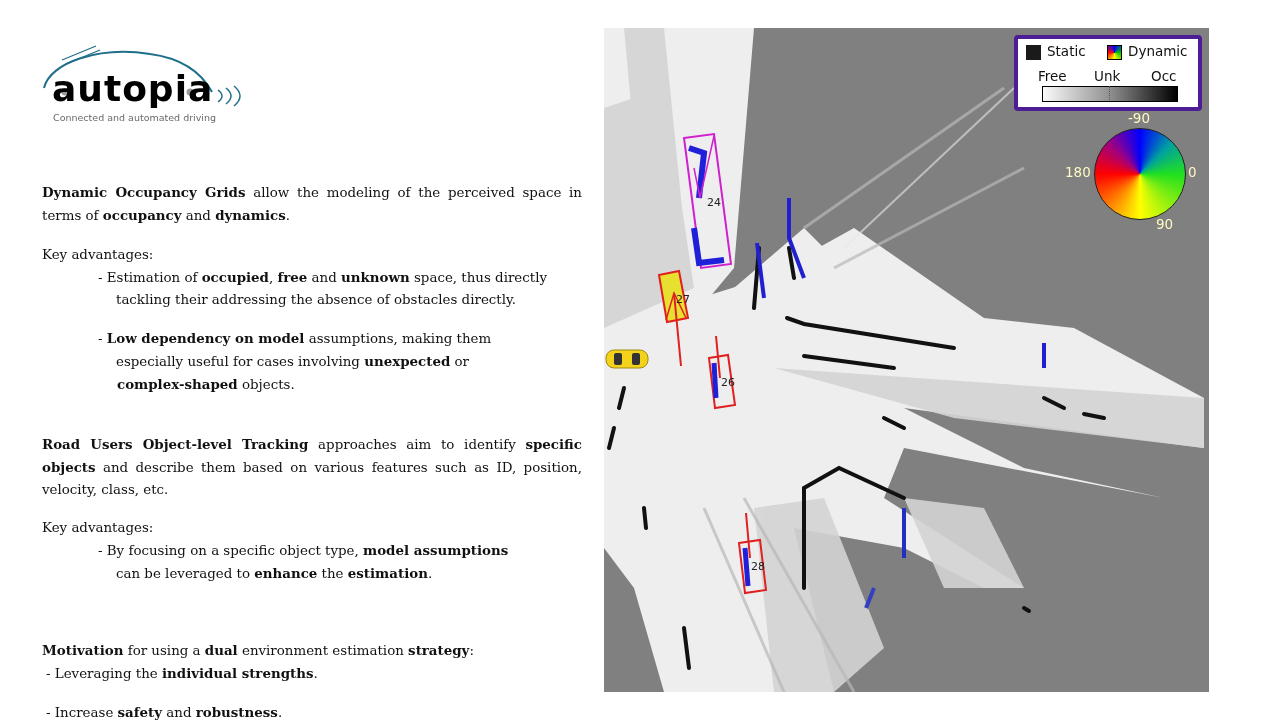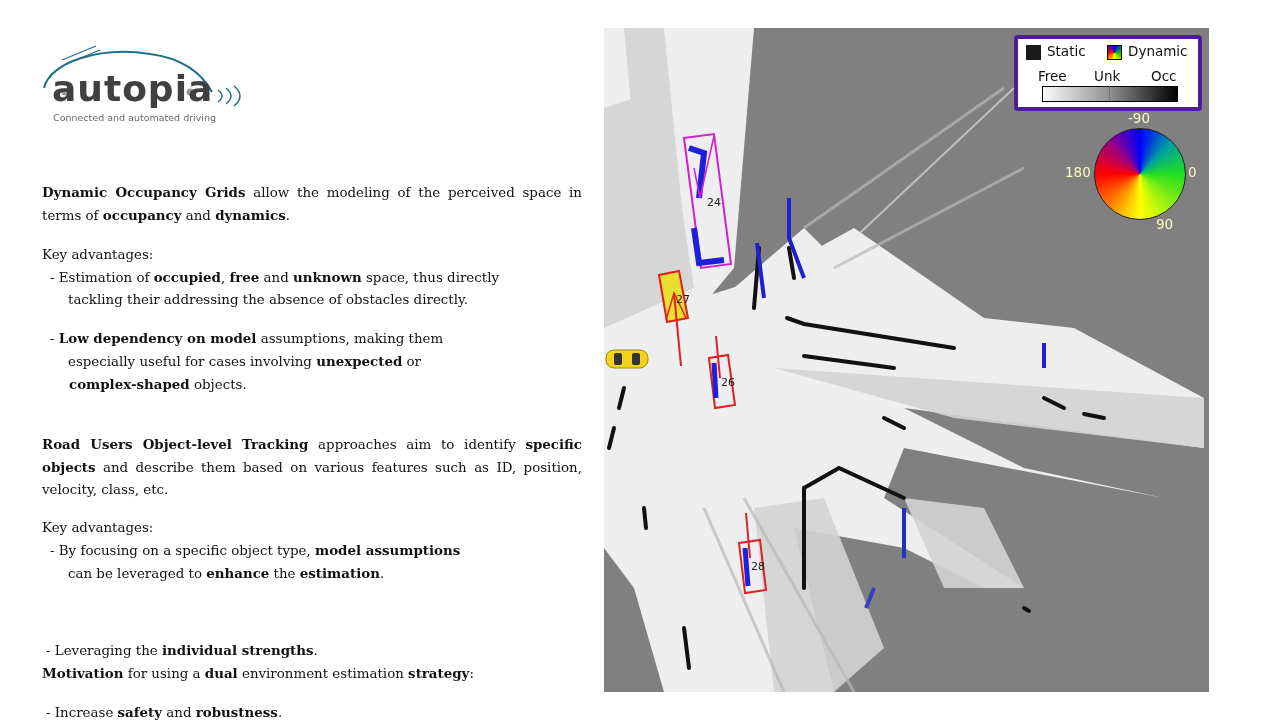--- a/index.html
+++ b/index.html
@@ -1,30 +1,30 @@
 <!DOCTYPE html>
 <html><head>
 <meta charset="utf-8">
 <style>
   html, body { margin:0; padding:0; }
   body { width:1280px; height:720px; background:#ffffff; position:relative; overflow:hidden;
          font-family:"DejaVu Serif", serif; color:#111; }
   .logo { position:absolute; left:40px; top:40px; width:210px; height:90px; }
   .logo-word { position:absolute; left:12px; top:28px; font-family:"DejaVu Sans", sans-serif;
-               font-size:36px; font-weight:bold; color:#404040; letter-spacing:1px; }
+               font-size:36px; font-weight:bold; color:#000000; letter-spacing:1px; }
   .logo-tag { position:absolute; left:13px; top:72px; font-family:"DejaVu Sans", sans-serif;
               font-size:9.5px; color:#6a6a6a; white-space:nowrap; }
   .logo svg { position:absolute; left:0; top:0; }
 
   .text { position:absolute; left:42px; top:181px; width:540px; font-size:13.4px; line-height:22px; }
   .para { margin:0; }
   .para.just { text-align:justify; text-align-last:left; }
   .gap { height:16.6px; }
   .gap2 { height:20px; }
-  .li { padding-left:8px; }
+  .li { padding-left:8px;margin-left:48px; }
   .li .cont { padding-left:18px; display:block; }
   .li .cont2 { padding-left:19px; display:block; }
   .li2 { padding-left:4px; }
   b { font-weight:bold; }
 
   .grid { position:absolute; left:604px; top:28px; width:605px; height:664px; background:#808080; overflow:hidden; }
   .legend { position:absolute; left:410px; top:7px; width:180px; height:68px; background:#fff;
             border:4px solid #4c1d95; border-radius:4px; font-family:"DejaVu Sans", sans-serif; font-size:13.5px; }
   .legend .sw { position:absolute; width:15px; height:15px; }
   .legend .lbl { position:absolute; white-space:nowrap; }
@@ -64,22 +64,22 @@
   <div class="gap"></div>
 
   <p class="para just"><b>Road Users Object-level Tracking</b><span> approaches aim to identify </span><b>specific objects</b><span> and describe them based on various features such as ID, position, velocity, class, etc.</span></p>
   <div class="gap"></div>
   <p class="para">Key advantages:</p>
   <p class="para li"><span>- By focusing on a specific object type, </span><b>model assumptions</b><span class="cont"><span>can be leveraged to </span><b>enhance</b><span> the </span><b>estimation</b><span>.</span></span></p>
   <div class="gap"></div>
   <div class="gap2"></div>
   <div class="gap"></div>
 
+  <p class="para"><b>Motivation</b><span> for using a </span><b>dual</b><span> environment estimation </span><b>strategy</b><span>:</span></p>
   <p class="para li2"><span>- Leveraging the </span><b>individual strengths</b><span>.</span></p>
-  <p class="para"><b>Motivation</b><span> for using a </span><b>dual</b><span> environment estimation </span><b>strategy</b><span>:</span></p>
   <div class="gap"></div>
   <p class="para li2"><span>- Increase </span><b>safety</b><span> and </span><b>robustness</b><span>.</span></p>
 </div>
 
 <div class="grid">
   <svg width="605" height="664" viewBox="0 0 605 664">
     <defs>
       <linearGradient id="fadeR" x1="0" x2="1" y1="0" y2="0">
         <stop offset="0" stop-color="#f2f2f2"></stop>
         <stop offset="1" stop-color="#d8d8d8"></stop>

